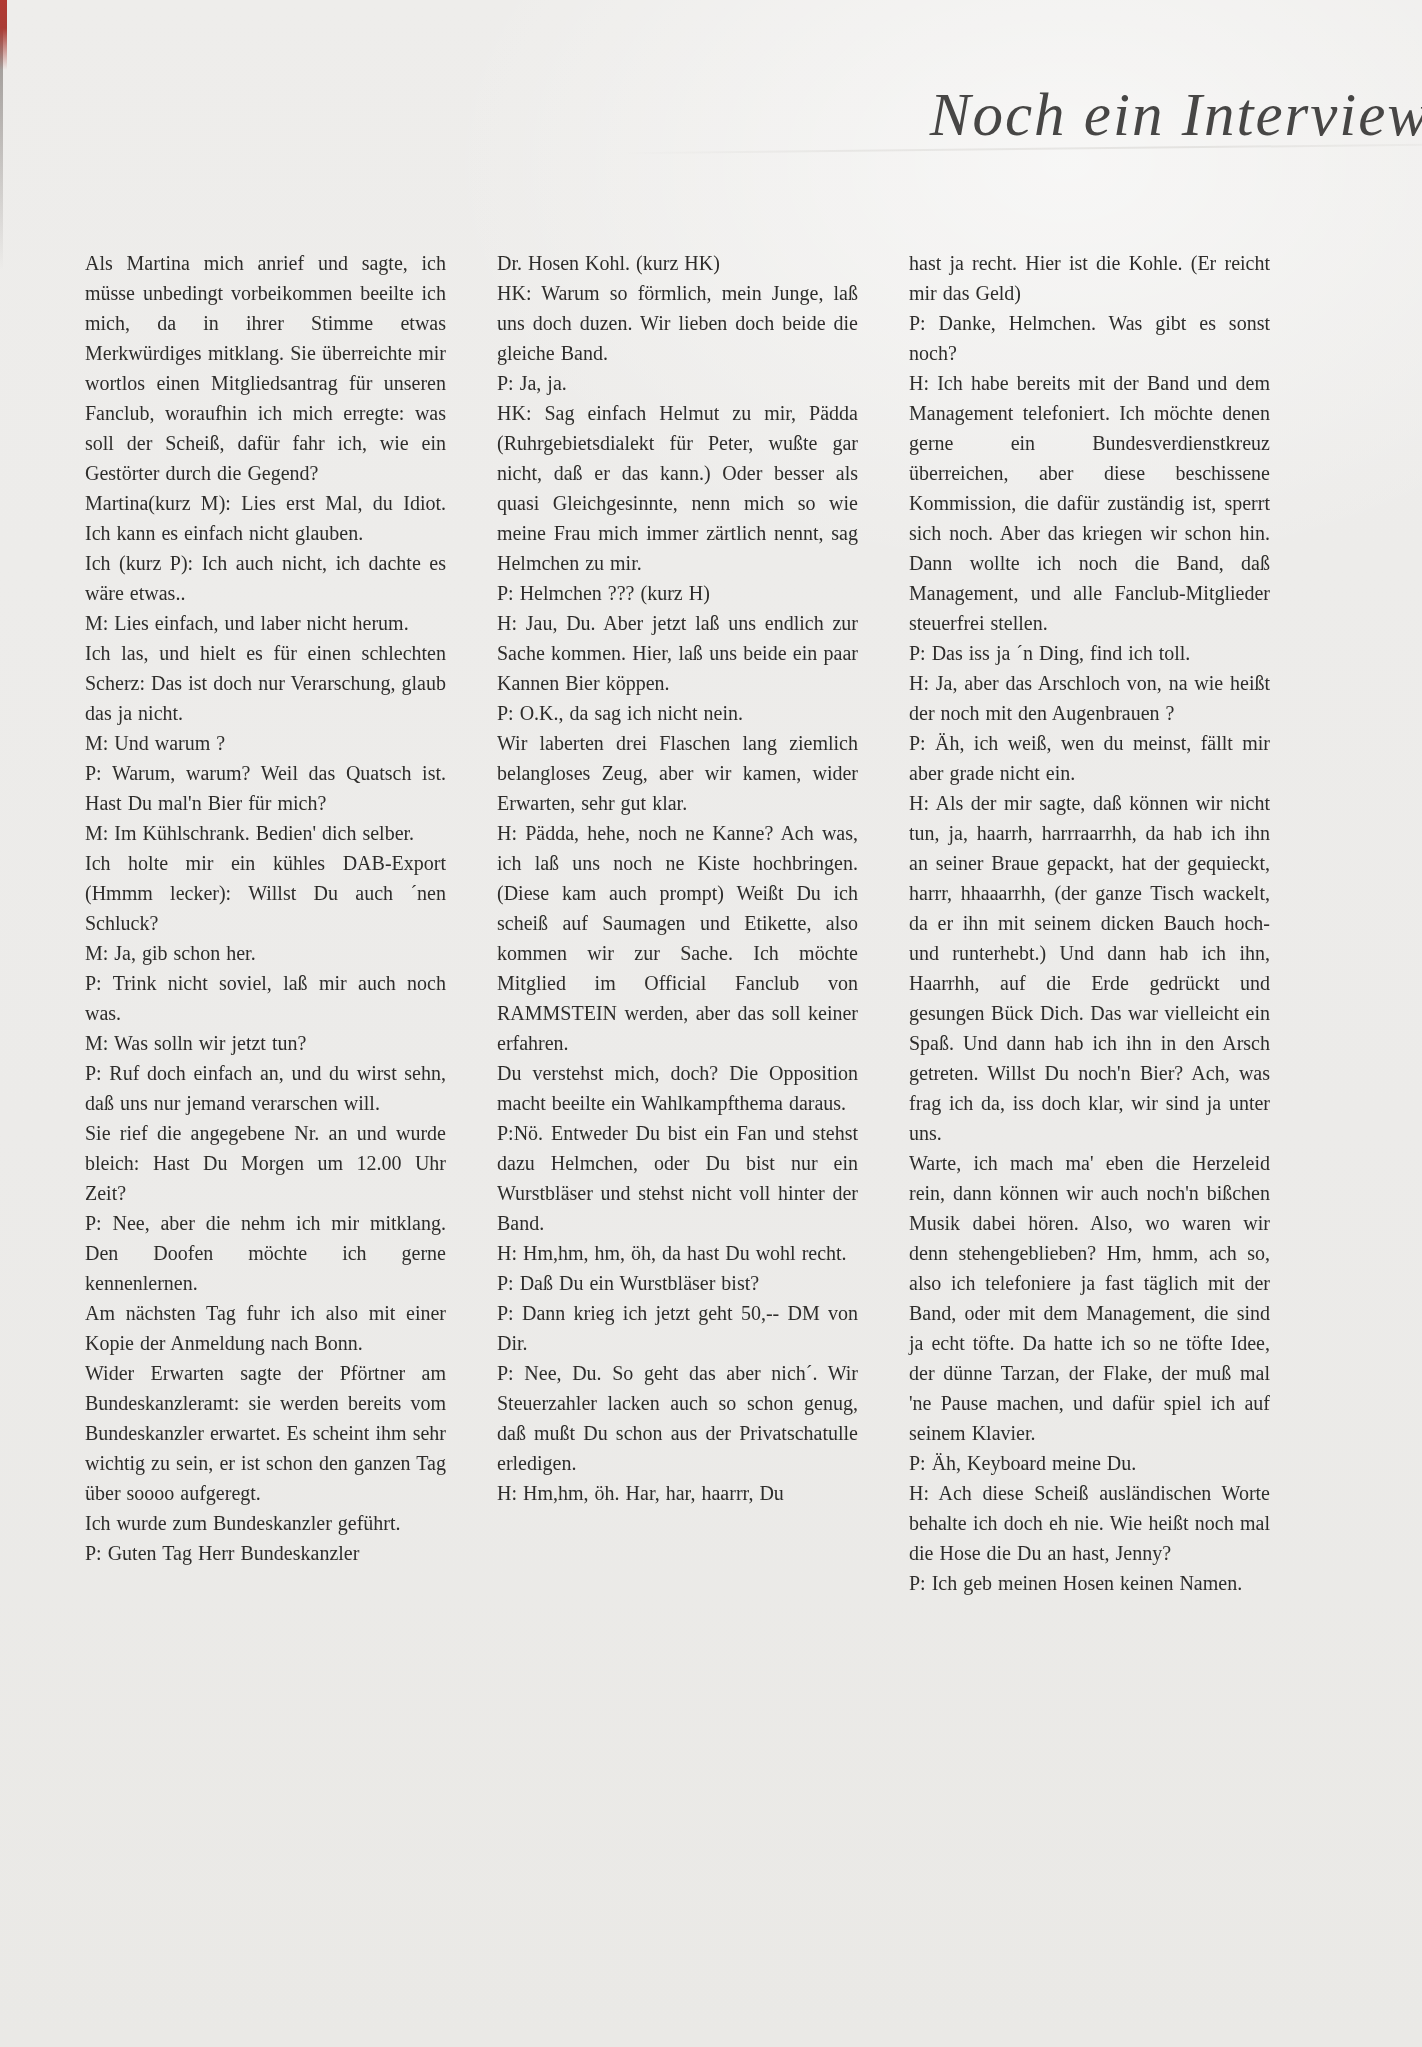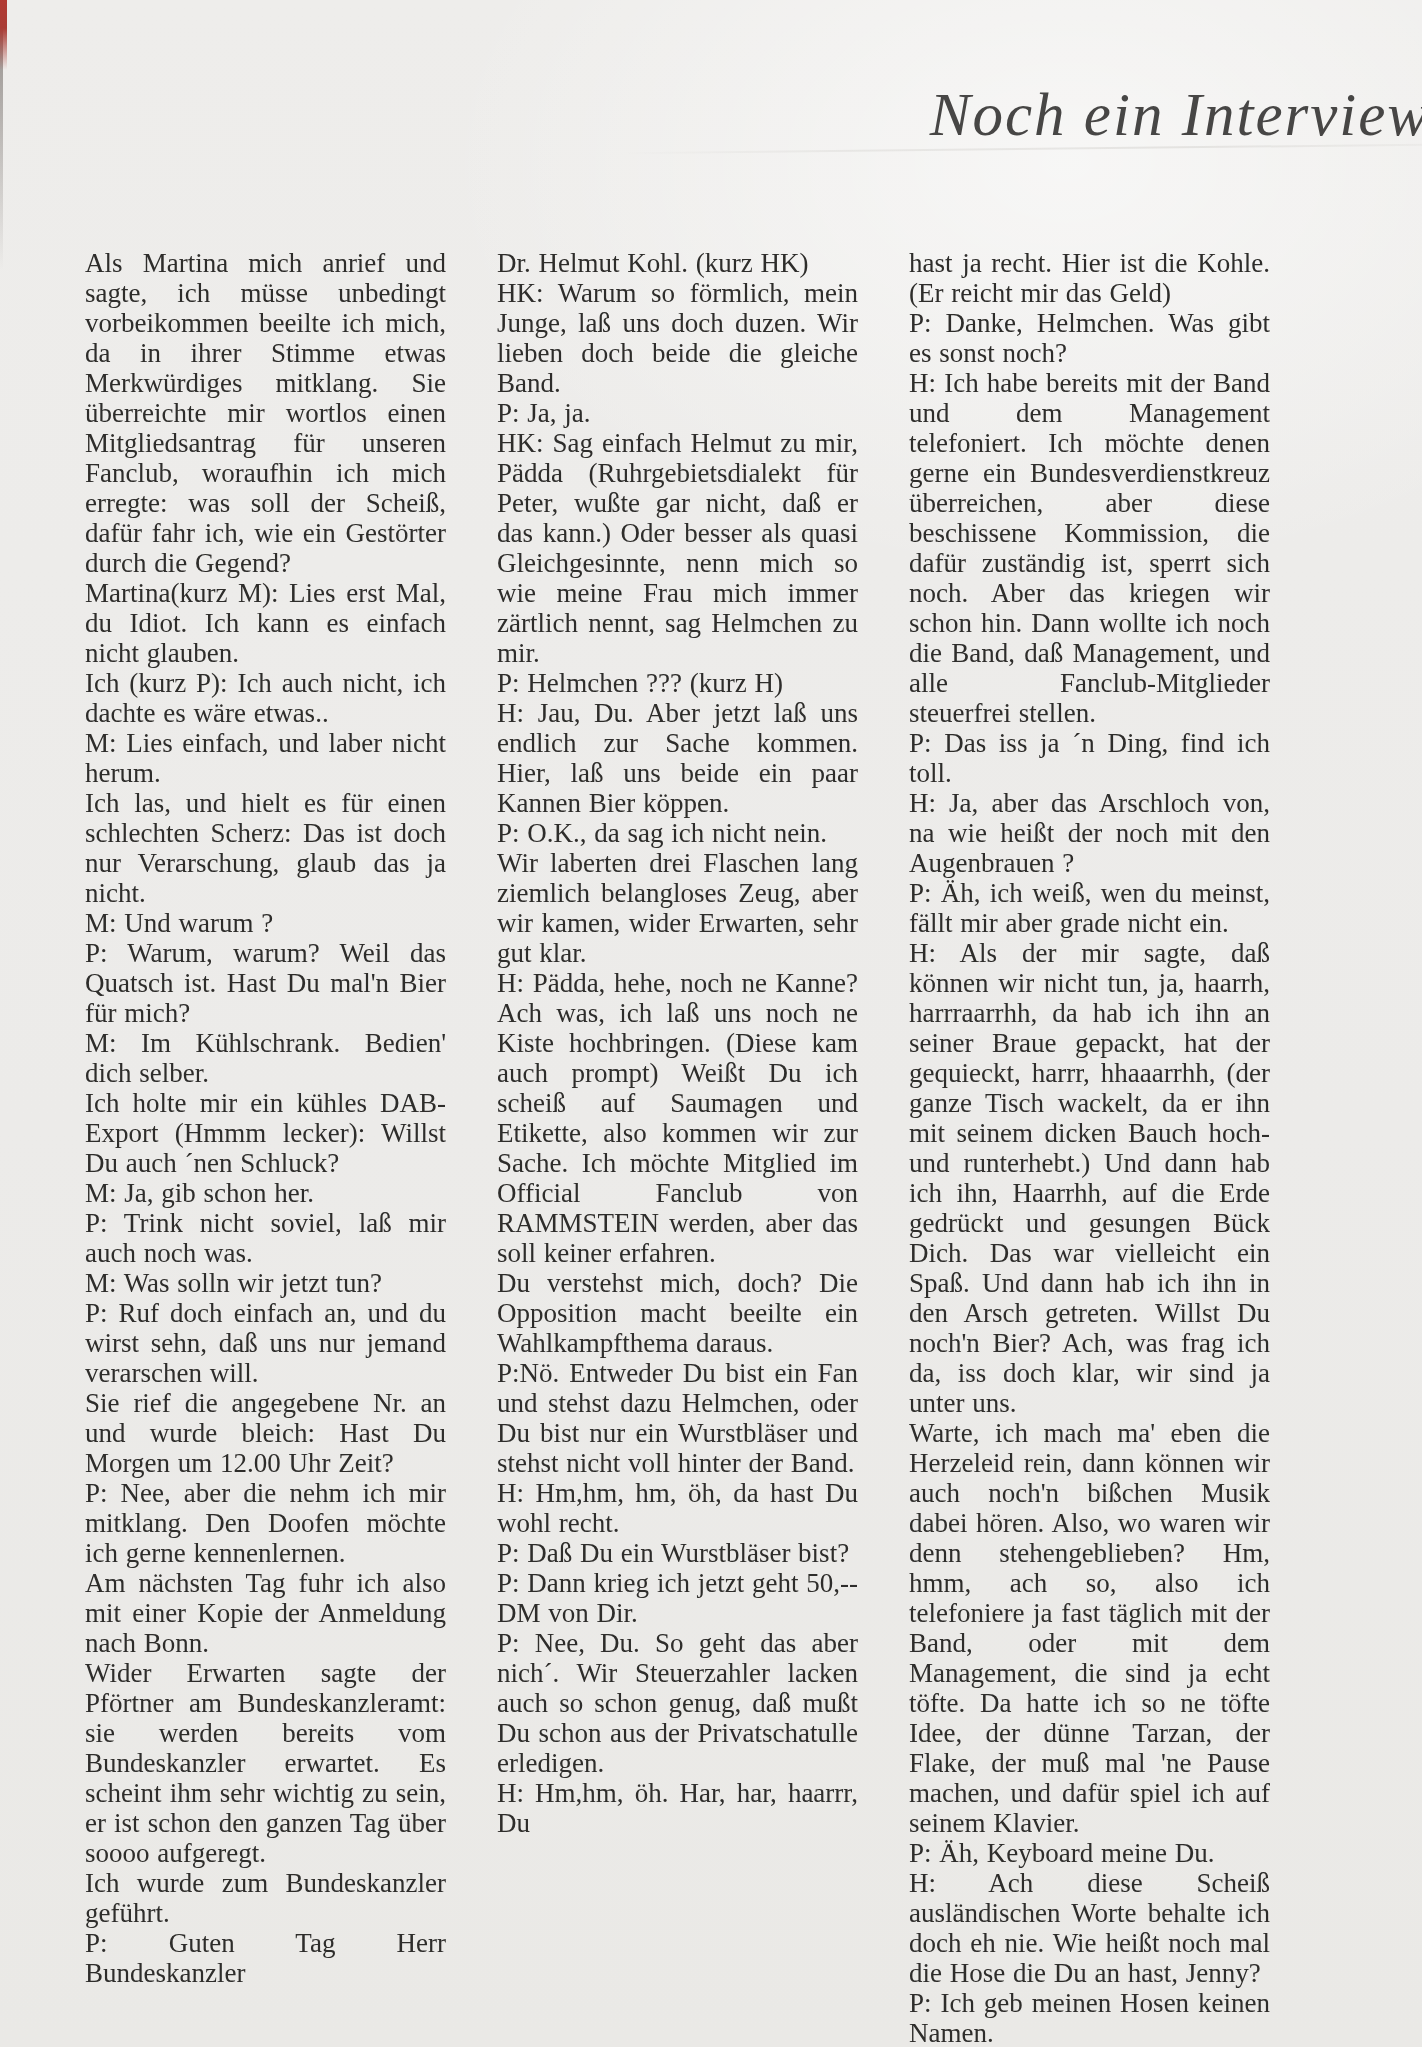--- a/index.html
+++ b/index.html
@@ -61,21 +61,21 @@
     left: 85px;
     top: 248px;
     width: 1185px;
     display: flex;
     gap: 51px;
   }
   .col {
     width: 361px;
     flex: 0 0 361px;
     color: #2e2d2b;
-    font-size: 27px;
+    font-size: 20px;
     line-height: 30px;
   }
   .col p.para {
     margin: 0;
     text-align: justify;
     word-spacing: 1px;
   }
 </style>
 </head>
 <body>
@@ -103,21 +103,21 @@
       <p class="para">M: Was solln wir jetzt tun?</p>
       <p class="para">P: Ruf doch einfach an, und du wirst sehn, daß uns nur jemand verarschen will.</p>
       <p class="para">Sie rief die angegebene Nr. an und wurde bleich: Hast Du Morgen um 12.00 Uhr Zeit?</p>
       <p class="para">P: Nee, aber die nehm ich mir mitklang. Den Doofen möchte ich gerne kennenlernen.</p>
       <p class="para">Am nächsten Tag fuhr ich also mit einer Kopie der Anmeldung nach Bonn.</p>
       <p class="para">Wider Erwarten sagte der Pförtner am Bundeskanzleramt: sie werden bereits vom Bundeskanzler erwartet. Es scheint ihm sehr wichtig zu sein, er ist schon den ganzen Tag über soooo aufgeregt.</p>
       <p class="para">Ich wurde zum Bundeskanzler geführt.</p>
       <p class="para">P: Guten Tag Herr Bundeskanzler</p>
     </div>
   <div class="col">
-      <p class="para">Dr. Helmut Kohl. (kurz HK)</p>
+      <p class="para">Dr. Hosen Kohl. (kurz HK)</p>
       <p class="para">HK: Warum so förmlich, mein Junge, laß uns doch duzen. Wir lieben doch beide die gleiche Band.</p>
       <p class="para">P: Ja, ja.</p>
       <p class="para">HK: Sag einfach Helmut zu mir, Pädda (Ruhrgebietsdialekt für Peter, wußte gar nicht, daß er das kann.) Oder besser als quasi Gleichgesinnte, nenn mich so wie meine Frau mich immer zärtlich nennt, sag Helmchen zu mir.</p>
       <p class="para">P: Helmchen ??? (kurz H)</p>
       <p class="para">H: Jau, Du. Aber jetzt laß uns endlich zur Sache kommen. Hier, laß uns beide ein paar Kannen Bier köppen.</p>
       <p class="para">P: O.K., da sag ich nicht nein.</p>
       <p class="para">Wir laberten drei Flaschen lang ziemlich belangloses Zeug, aber wir kamen, wider Erwarten, sehr gut klar.</p>
       <p class="para">H: Pädda, hehe, noch ne Kanne? Ach was, ich laß uns noch ne Kiste hochbringen. (Diese kam auch prompt) Weißt Du ich scheiß auf Saumagen und Etikette, also kommen wir zur Sache. Ich möchte Mitglied im Official Fanclub von RAMMSTEIN werden, aber das soll keiner erfahren.</p>
       <p class="para">Du verstehst mich, doch? Die Opposition macht beeilte ein Wahlkampfthema daraus.</p>
       <p class="para">P:Nö. Entweder Du bist ein Fan und stehst dazu Helmchen, oder Du bist nur ein Wurstbläser und stehst nicht voll hinter der Band.</p>

